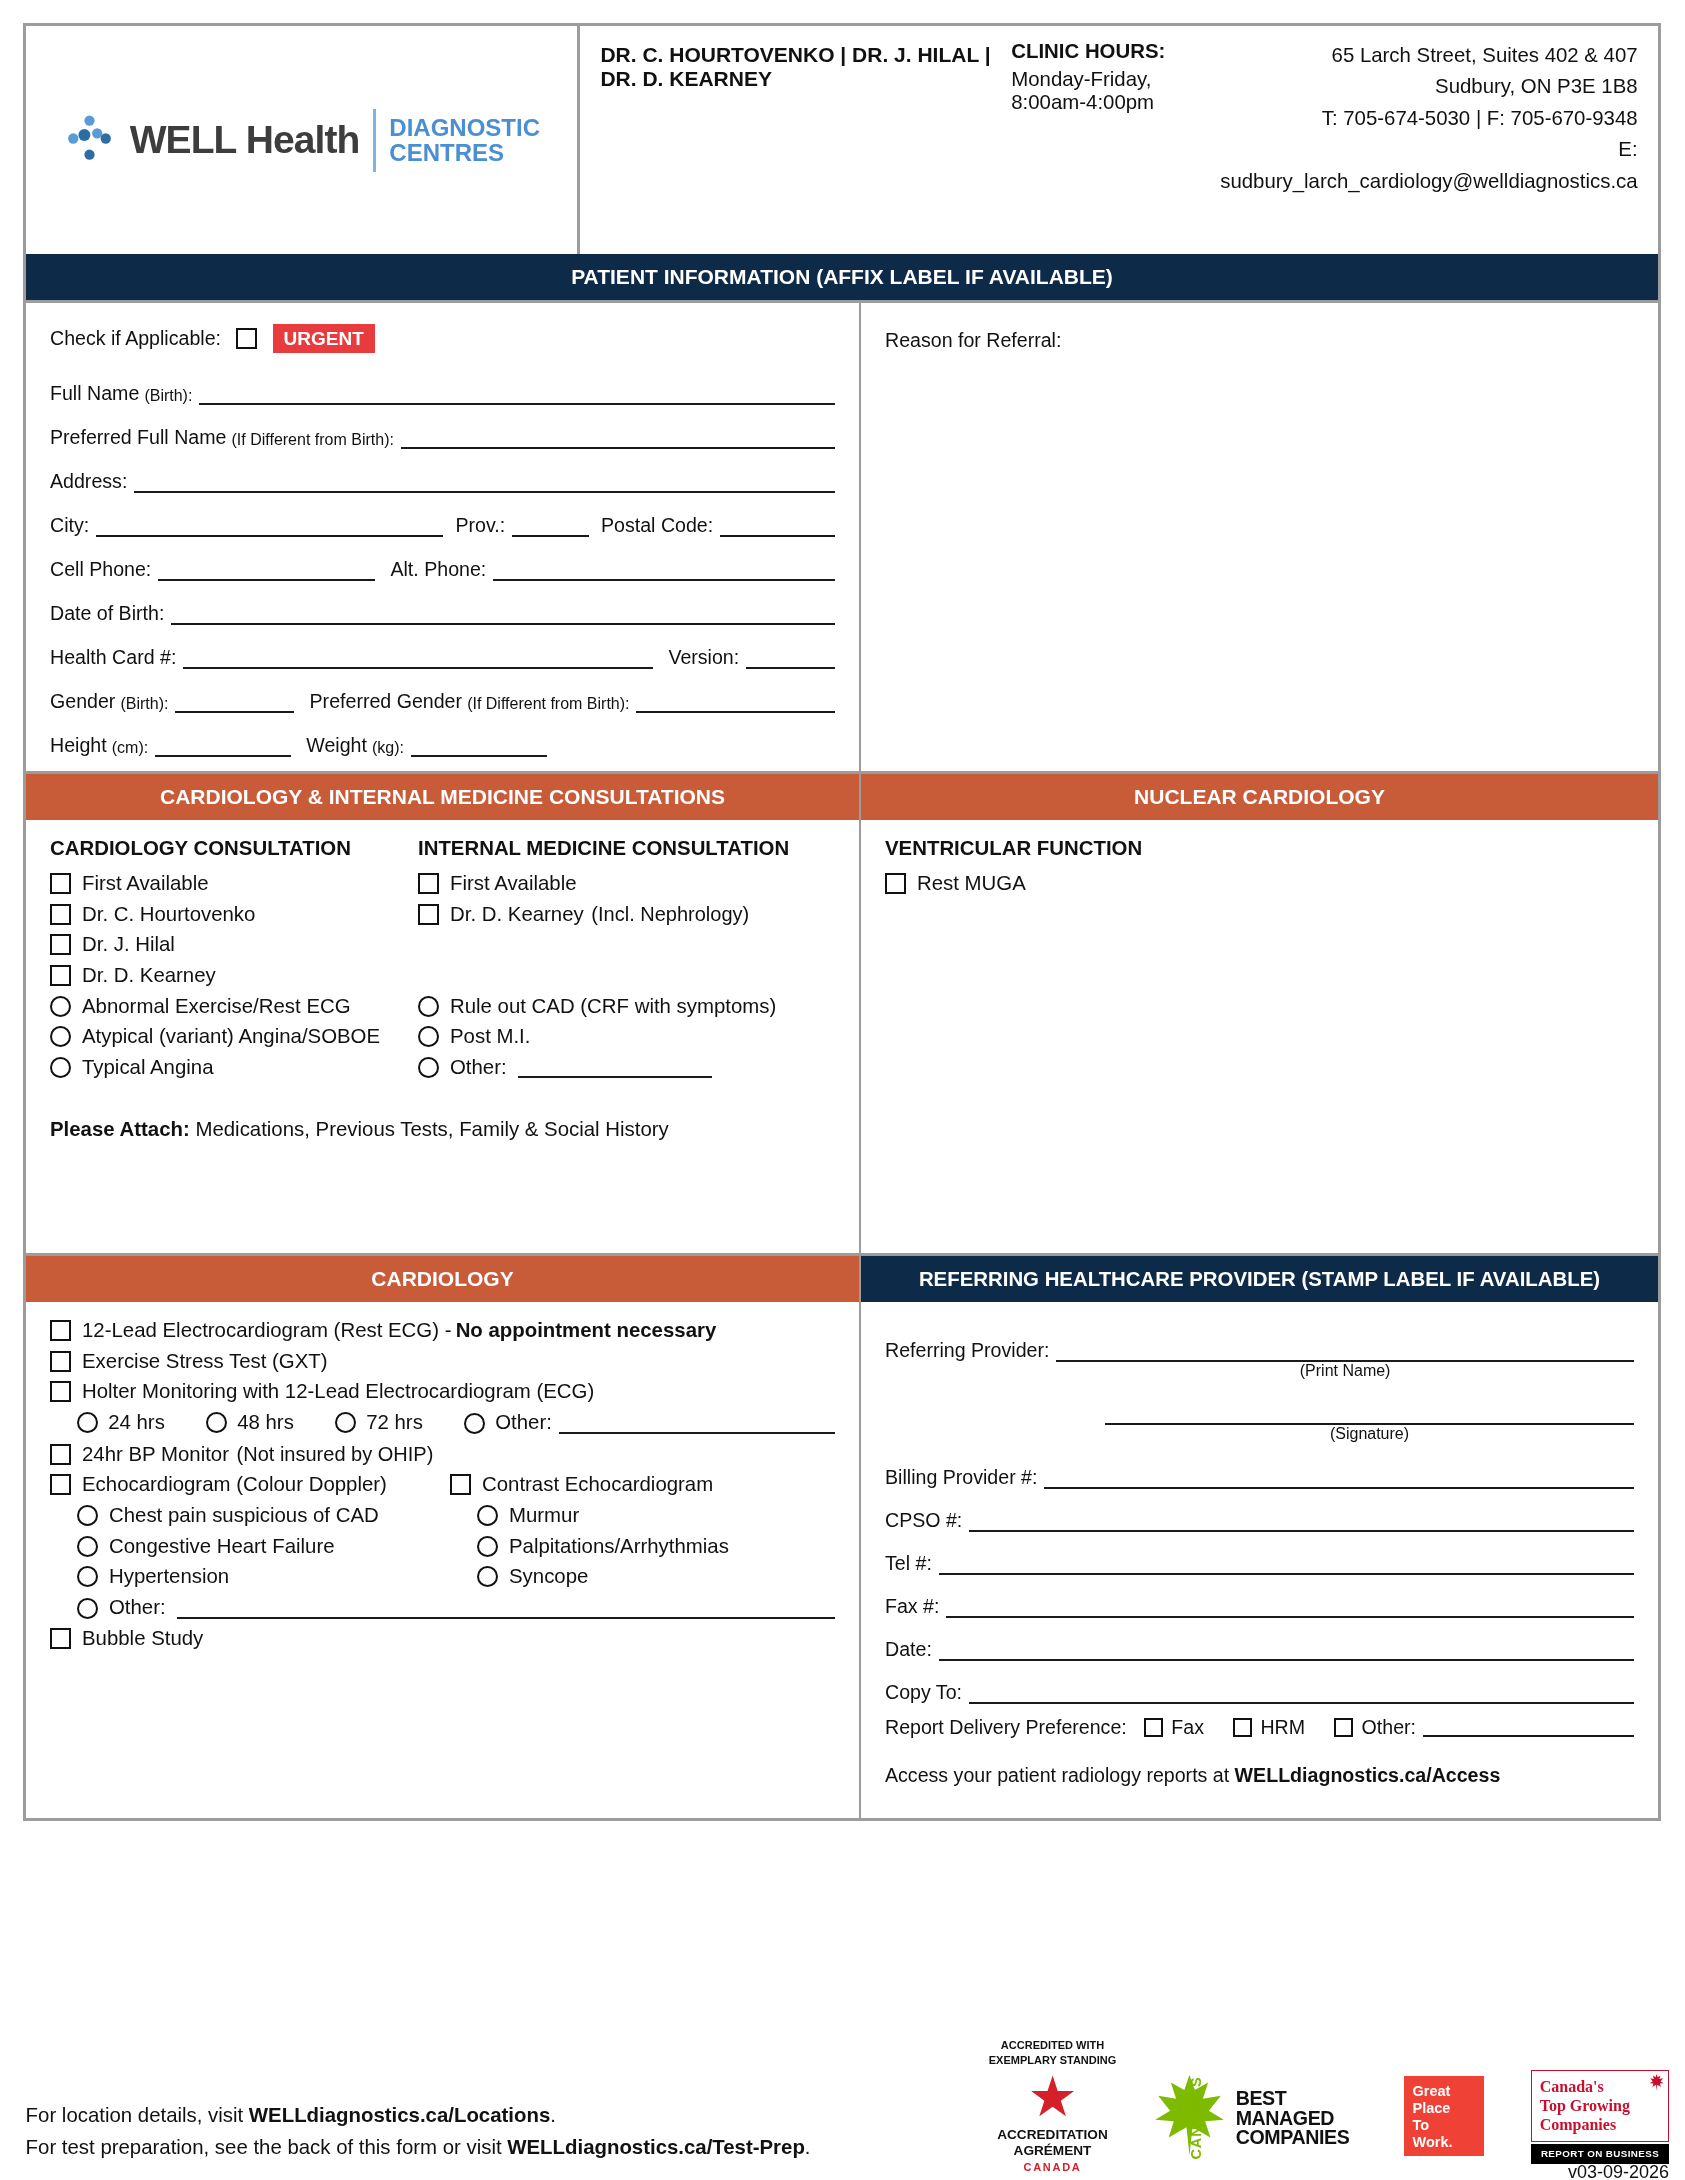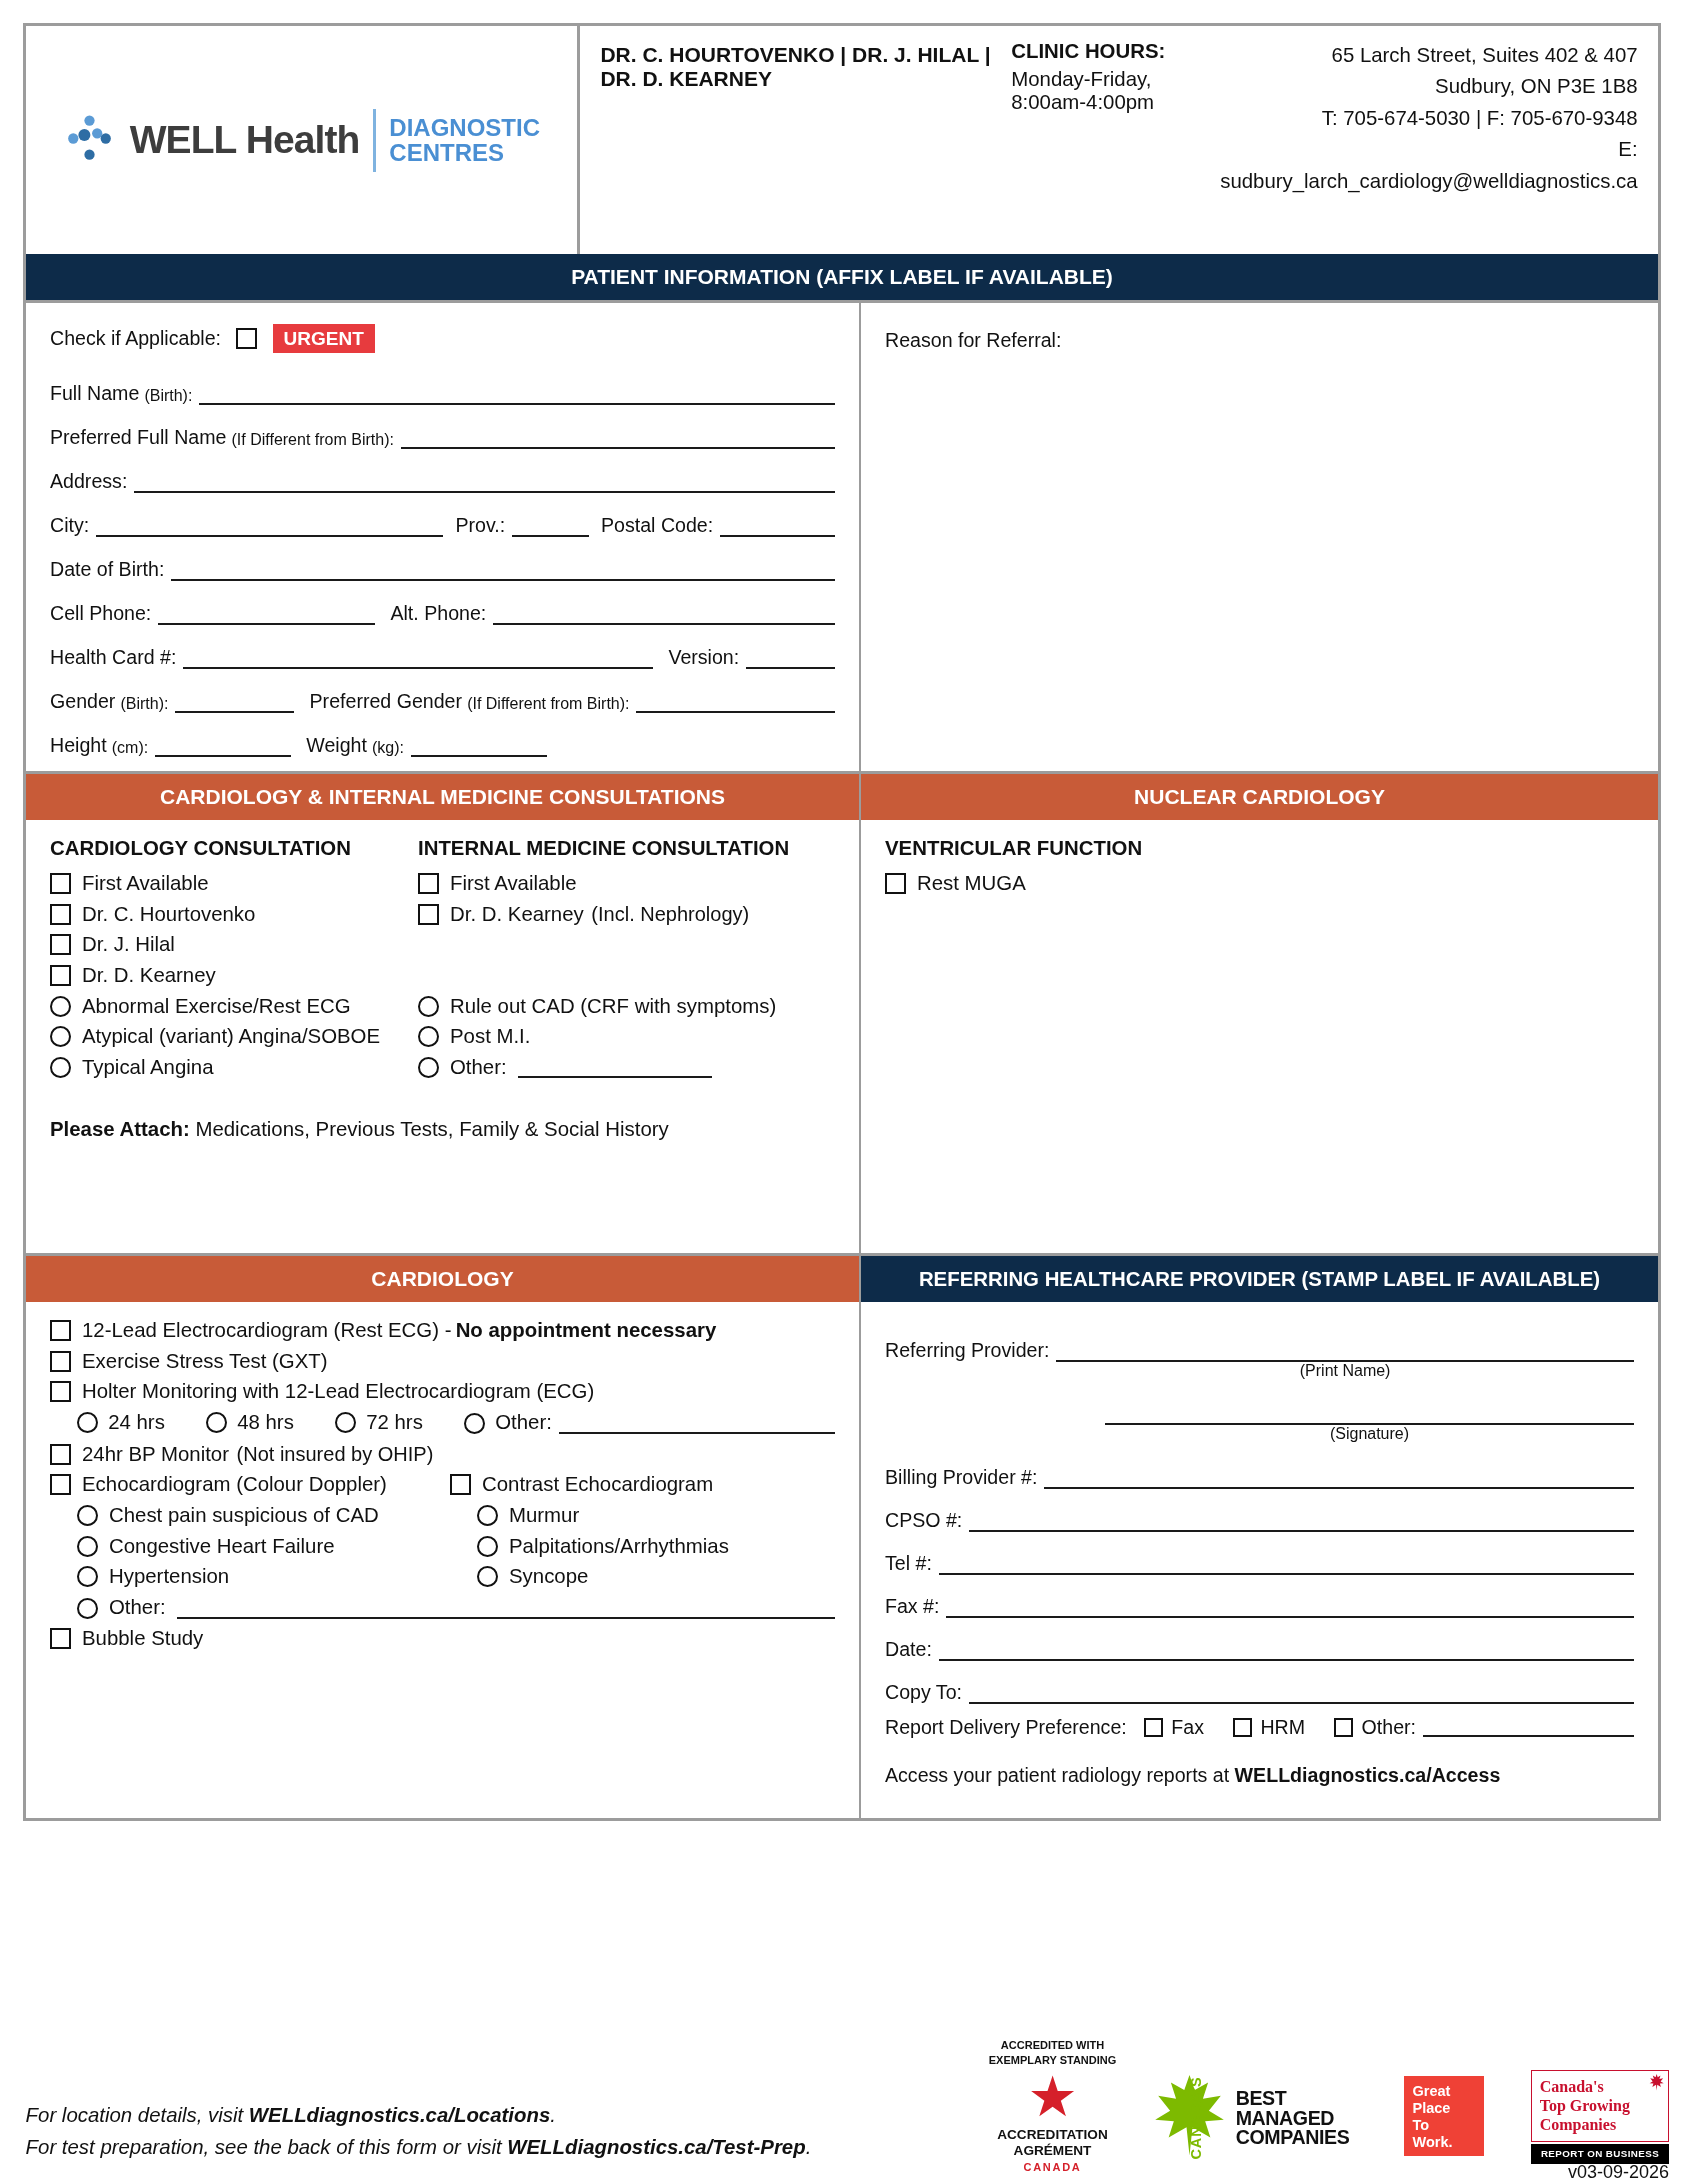--- a/index.html
+++ b/index.html
@@ -77,21 +77,21 @@
   .r-body{padding:17px 24px;font-size:19.6px;display:flex;flex-direction:column;}
   .r-row{display:flex;align-items:flex-end;height:43px;white-space:nowrap;}
   .r-caption{position:absolute;top:100%;left:0;right:0;text-align:center;font-size:16px;margin-top:1.7px;}
   .cap-line{position:relative;}
   .r-cap-space{margin-bottom:20.4px;}
   .sig-indent{margin-left:220px;}
   .small-chk{width:19px;height:19px;border:2.1px solid #111;background:#fff;flex:none;box-sizing:border-box;}
   .delivery-row{display:flex;align-items:center;height:48px;white-space:nowrap;}
   .access-row{margin-top:12px;font-size:19.6px;}
   
-  .footer-text{position:absolute;left:25.6px;top:2100px;font-size:20.4px;line-height:1.55;font-style:italic;}
+  .footer-text{position:absolute;left:25.6px;top:2100px;font-size:20.4px;line-height:1.55;}
   .footer-text b{font-weight:bold;}
   .accred{position:absolute;left:963px;top:2038px;width:179px;text-align:center;}
   .accred-top{font-weight:bold;font-size:11px;line-height:1.35;}
   .accred-star{font-size:56px;line-height:1.0;color:var(--accred-red,#d5202a);margin:1.7px 0 0 0;}
   .accred-name{font-weight:bold;font-size:13.6px;line-height:1.2;margin-top:1.7px;}
   .accred-canada{font-weight:bold;font-size:11px;color:var(--accred-red,#d5202a);letter-spacing:1.7px;margin-top:1.7px;}
   .bmc{position:absolute;left:1152px;top:2070px;display:flex;align-items:center;}
   .bmc-leafwrap{position:relative;width:82px;height:95px;}
   .bmc-leaf{position:absolute;left:0;top:5.1px;}
   .bmc-vert{position:absolute;right:-3.4px;top:50%;transform:translateY(-50%) rotate(-90deg);transform-origin:center;color:var(--bmc-green,#7dba00);font-weight:bold;font-size:14.5px;letter-spacing:0.9px;}
@@ -172,27 +172,27 @@
       </div>
       <div class="p-row">
         <span class="p-label">City:</span>
         <span class="ln fill gap8"></span>
         <span class="p-label gap14">Prov.:</span>
         <span class="ln gap8" style="width:77px;"></span>
         <span class="p-label gap14">Postal Code:</span>
         <span class="ln gap8" style="width:115px;"></span>
       </div>
       <div class="p-row">
-        <span class="p-label">Date of Birth:</span>
-        <span class="ln fill gap8"></span>
-      </div>
-      <div class="p-row">
         <span class="p-label">Cell Phone:</span>
         <span class="ln gap8" style="width:217px;"></span>
         <span class="p-label gap18">Alt. Phone:</span>
+        <span class="ln fill gap8"></span>
+      </div>
+      <div class="p-row">
+        <span class="p-label">Date of Birth:</span>
         <span class="ln fill gap8"></span>
       </div>
       <div class="p-row">
         <span class="p-label">Health Card #:</span>
         <span class="ln fill gap8"></span>
         <span class="p-label gap18">Version:</span>
         <span class="ln gap8" style="width:89px;"></span>
       </div>
       <div class="p-row">
         <span class="p-label">Gender</span>

